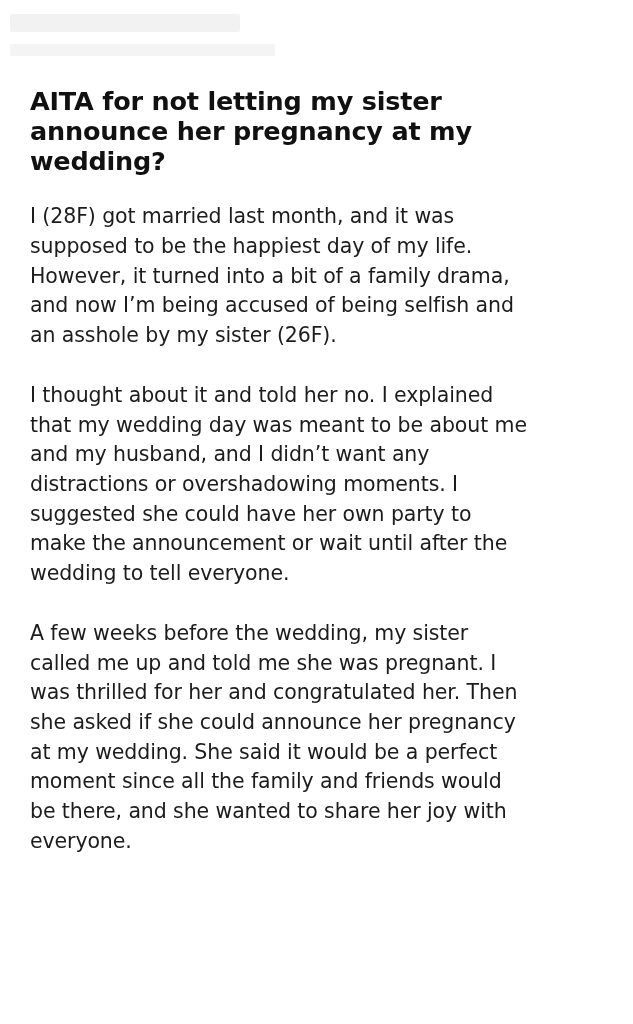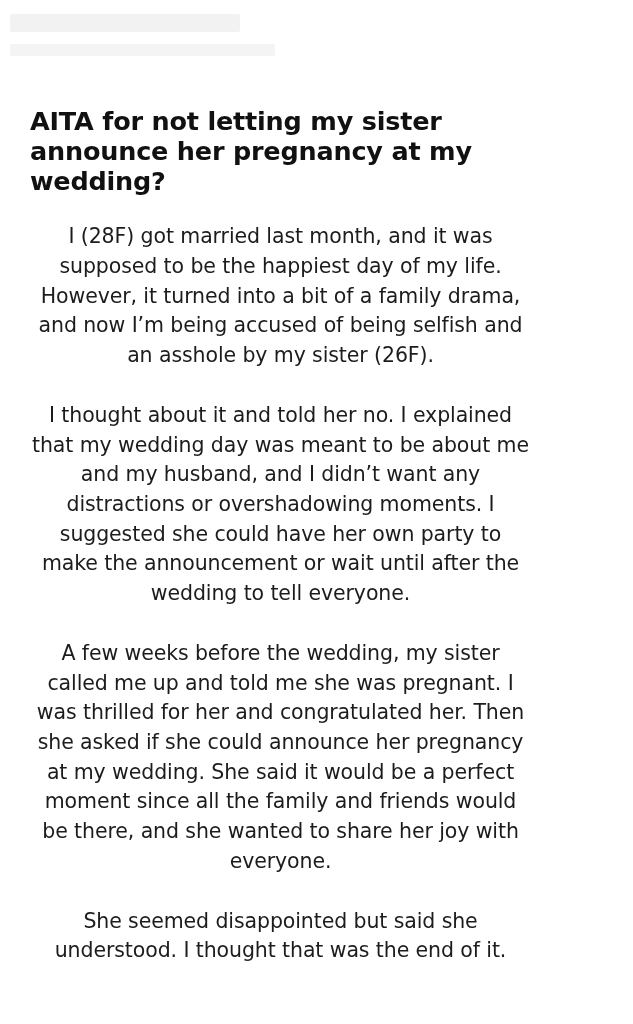--- a/index.html
+++ b/index.html
@@ -48,37 +48,35 @@
     background: #f4f4f4;
     border-radius: 2px;
   }
   .content {
     position: absolute;
     left: 0;
     top: 0;
     width: 543px;
     padding: 86px 12px 0 30px;
     box-sizing: border-box;
-    margin-top: 20px;
   }
   h1.post-title {
     margin: 0 0 26px 0;
     font-size: 25.5px;
     line-height: 1.18;
     font-weight: bold;
     letter-spacing: -0.2px;
     color: #111111;
   }
   p.post-paragraph {
     margin: 0 0 30px 0;
     font-size: 20.5px;
     line-height: 1.45;
     color: #1c1c1c;
     letter-spacing: -0.1px;
-    text-align: center;
   }
   p.post-paragraph.last {
     margin-bottom: 0;
   }
 </style>
 </head>
 <body>
 
 <div class="page">
 
@@ -86,16 +84,15 @@
     <div class="ghost-line-1"></div>
     <div class="ghost-line-2"></div>
   </div>
 
   <div class="content">
     <h1 class="post-title">AITA for not letting my sister announce her pregnancy at my wedding?</h1>
 
     <p class="post-paragraph">I (28F) got married last month, and it was supposed to be the happiest day of my life. However, it turned into a bit of a family drama, and now I’m being accused of being selfish and an asshole by my sister (26F).</p>
     <p class="post-paragraph">I thought about it and told her no. I explained that my wedding day was meant to be about me and my husband, and I didn’t want any distractions or overshadowing moments. I suggested she could have her own party to make the announcement or wait until after the wedding to tell everyone.</p>
     <p class="post-paragraph">A few weeks before the wedding, my sister called me up and told me she was pregnant. I was thrilled for her and congratulated her. Then she asked if she could announce her pregnancy at my wedding. She said it would be a perfect moment since all the family and friends would be there, and she wanted to share her joy with everyone.</p>
-    <p class="post-paragraph">She seemed disappointed but said she understood. I thought that was the end of it.</p>
   </div>
 
 </div>
 
 </body></html>

